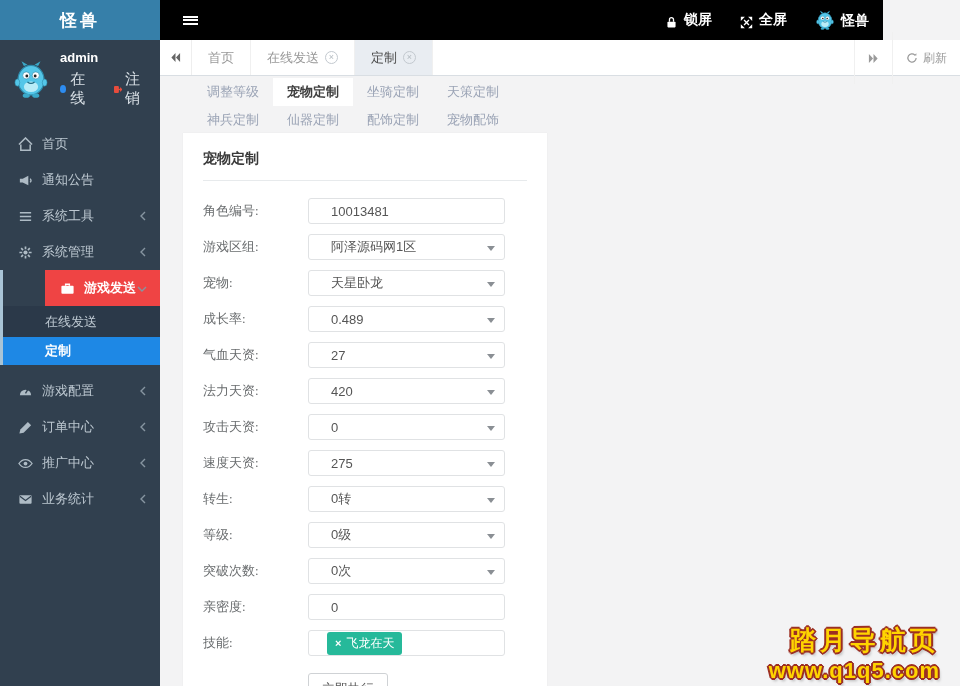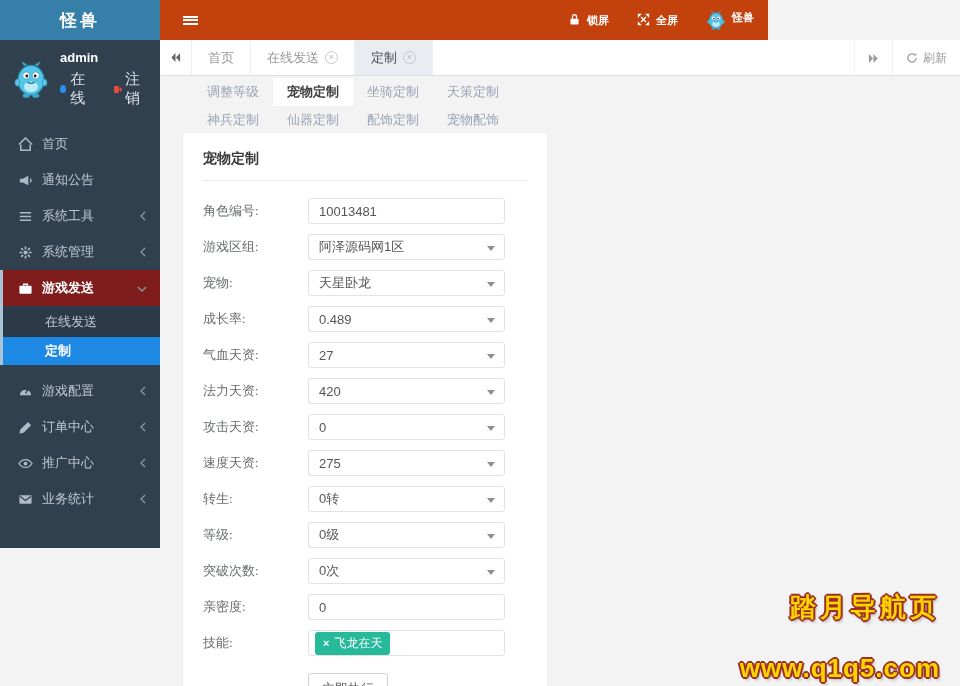--- a/index.html
+++ b/index.html
@@ -1,46 +1,46 @@
 <!DOCTYPE html>
 <html><head>
 <meta charset="utf-8">
 <style>
   * { margin:0; padding:0; box-sizing:border-box; }
   html,body { width:960px; height:686px; overflow:hidden;
     font-family:"Liberation Sans","DejaVu Sans",sans-serif; background:#f3f3f4; }
 
   
-  .hdr { position:absolute; top:0; left:0; width:768px; height:40px; background:#c2410c; z-index:30; }
+  .hdr { position:absolute; top:0; left:0; width:883px; height:40px; background:#000000; z-index:30; }
   .logo { position:absolute; left:0; top:0; width:160px; height:40px; background:#367fa9;
     color:#fff; font-size:17px; font-weight:bold; letter-spacing:3px;
     display:flex; align-items:center; justify-content:center; }
   .hamburger { position:absolute; left:172px; top:0; height:40px; width:36px;
     display:flex; align-items:center; justify-content:center; cursor:pointer; }
   .hamburger .bar { width:15px; height:2px; background:#fff; margin:1.5px 0; }
   .hdr-right { position:absolute; right:14px; top:0; height:40px; display:flex; align-items:center; gap:28px; }
-  .hdr-item { color:#fff; font-size:11px; font-weight:bold; display:flex; align-items:flex-start; gap:6px; cursor:pointer; }
+  .hdr-item { color:#fff; font-size:14px; font-weight:bold; display:flex; align-items:flex-end; gap:6px; cursor:pointer; }
   .hdr-item svg { display:block; }
 
   
-  .side { position:absolute; left:0; top:40px; width:160px; height:508px; background:#31404f; z-index:20; }
+  .side { position:absolute; left:0; top:40px; width:160px; height:646px; background:#31404f; z-index:20; }
   .user-panel { display:flex; align-items:center; gap:10px; padding:10px 12px 12px 12px; }
   .user-avatar { width:38px; height:38px; flex:0 0 38px; }
   .user-name { color:#fff; font-size:13px; font-weight:bold; margin-bottom:5px; }
   .user-row { display:flex; align-items:center; gap:4px; font-size:15px; color:#d9e0e6; }
   .dot { width:8px; height:8px; border-radius:50%; background:#2d8cf0; display:inline-block; }
   .logout { display:flex; align-items:center; gap:3px; margin-left:16px; cursor:pointer; }
   .menu { margin-top:6px; }
   .mi { position:relative; height:36px; display:flex; align-items:center; padding-left:18px;
     color:#bdc8d1; font-size:13px; cursor:pointer; }
   .mi .ico { width:15px; height:15px; margin-right:9px; color:#aebbc5; flex:0 0 15px; }
   .mi .chev { position:absolute; right:13px; color:#8795a1; }
   .mi-group { border-left:3px solid #a9c4d6; }
   .mi-group .mi { padding-left:15px; }
-  .mi.active-parent { color:#fff; font-weight:bold; background:#7f1d1d; }
+  .mi.active-parent { color:#fff; font-weight:bold; background:#ef4444;margin-left:42px; }
   .mi.active-parent .ico { color:#fff; }
   .submenu .smi { height:31px; display:flex; align-items:center; padding-left:42px;
     color:#bdc8d1; font-size:13px; cursor:pointer; background:#2b3949; }
   .submenu .smi.active { background:#1e88e5; color:#fff; font-weight:bold; height:28px; }
 
   
   .main { position:absolute; left:160px; top:40px; width:800px; height:646px; }
 
   .tabbar { position:relative; height:36px; background:#fff; border-bottom:1px solid #d9dee3;
     display:flex; align-items:stretch; }
@@ -62,38 +62,38 @@
   .stab.active { background:#fff; color:#404040; font-weight:bold; }
 
   
   .card { position:absolute; left:23px; top:93px; width:364px; height:553px;
     background:#fff; padding:17px 20px; box-shadow:0 0 1px rgba(0,0,0,.08); overflow:hidden; }
   .card-title { font-size:14px; font-weight:bold; color:#3a3a3a; padding-bottom:12px;
     border-bottom:1px solid #e7eaec; margin-bottom:17px; }
   .frow { display:flex; align-items:center; margin-bottom:10px; }
   .flabel { width:105px; padding-right:12px; font-size:13px; color:#696c6e;font-family:Liberation Serif, serif; }
   .ctrl { position:relative; width:197px; height:26px; border:1px solid #e0e2e4; border-radius:3px;
-    background:#fff; font-size:13px; color:#555; display:flex; align-items:center; padding:0 10px; }
+    background:#fff; font-size:13px; color:#555; display:flex; align-items:center; padding:0 22px; }
   .ctrl.select { cursor:pointer; }
   .caret { position:absolute; right:9px; top:11px; width:0; height:0;
     border-left:4px solid transparent; border-right:4px solid transparent; border-top:5px solid #8a8f94; }
   .tag { display:inline-flex; align-items:center; gap:5px; background:#26b99a; color:#fff;
     font-size:12px; padding:3px 8px; border-radius:3px; margin-left:-4px; }
   .tag-x { font-weight:bold; cursor:pointer; font-size:11px; }
   .exec-btn { margin-left:105px; margin-top:7px; padding:6px 13px; background:#fff;
     border:1px solid #cfd2d5; border-radius:3px; font-size:13px; color:#5a5a5a; cursor:pointer;
     font-family:inherit; }
 
   
   .wm { position:absolute; right:20px; bottom:2px; text-align:right; z-index:50; line-height:1.25;
     font-weight:900; color:#ffd400; pointer-events:none;
     text-shadow:-2px 0 #9c2f23, 0 2px #9c2f23, 2px 0 #9c2f23, 0 -2px #9c2f23,
       -1px -1px #9c2f23, 1px 1px #9c2f23, -1px 1px #9c2f23, 1px -1px #9c2f23, 2px 3px 3px rgba(0,0,0,.25); }
   .wm1 { font-size:26px; letter-spacing:4px; }
-  .wm2 { font-size:26px; letter-spacing:1px;margin-top:28px; }
+  .wm2 { font-size:22px; letter-spacing:1px; }
 </style>
 </head>
 <body>
 
 <svg width="0" height="0" style="position:absolute">
   <defs>
     <symbol id="monster" viewBox="0 0 64 64">
       <path d="M20 10 L16 2 L26 8 Z" fill="#3aa9c9"></path>
       <path d="M44 10 L48 2 L38 8 Z" fill="#3aa9c9"></path>
       <ellipse cx="32" cy="34" rx="22" ry="25" fill="#54c6e8" stroke="#2e89a8" stroke-width="2"></ellipse>

